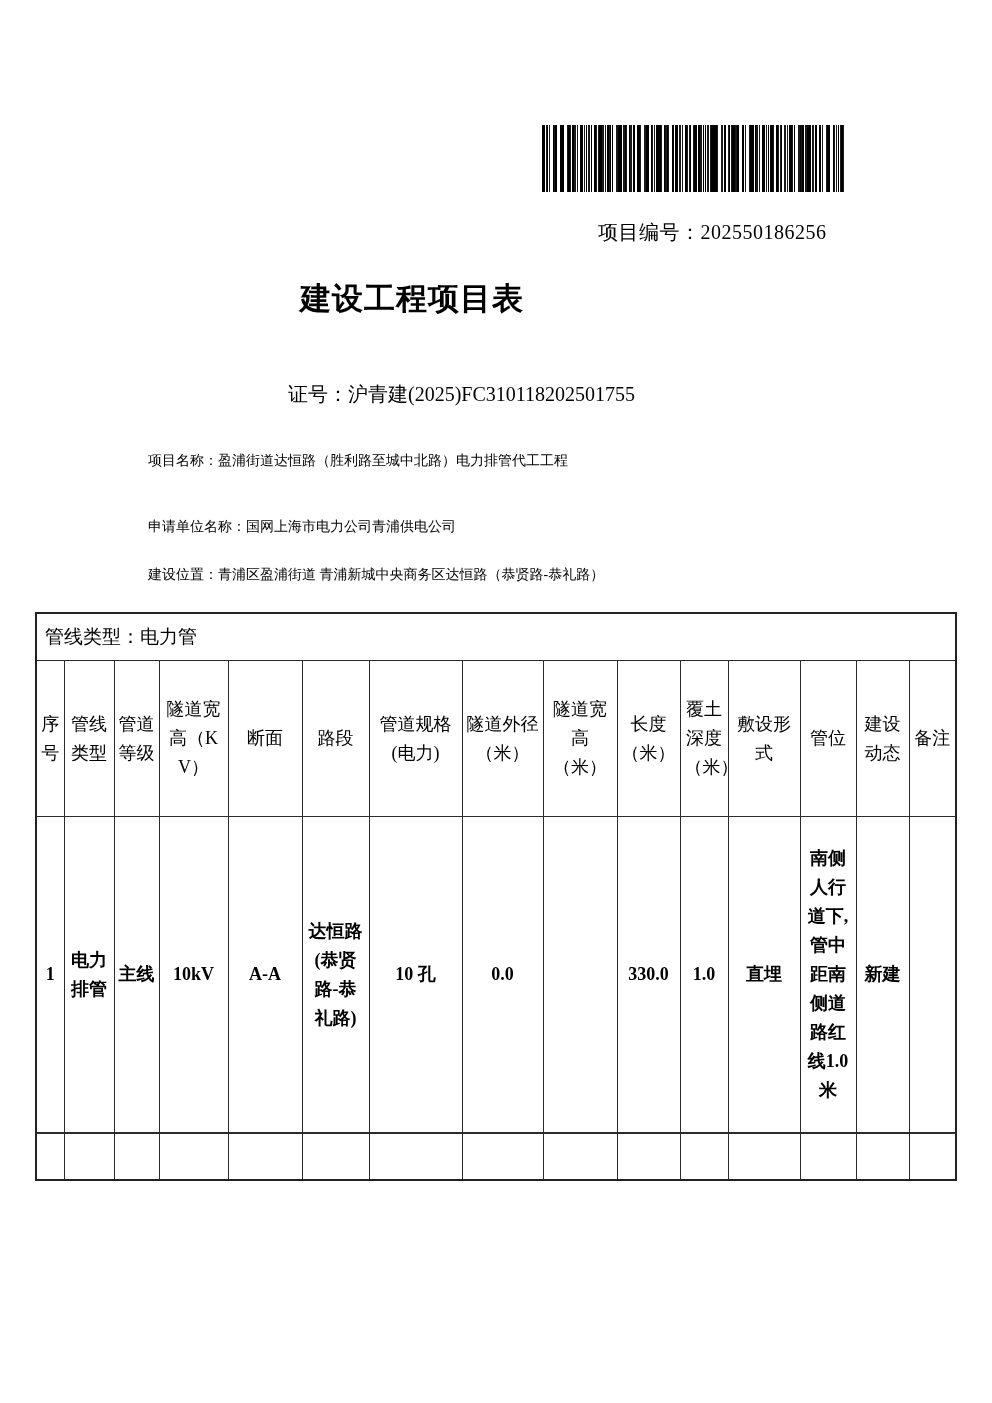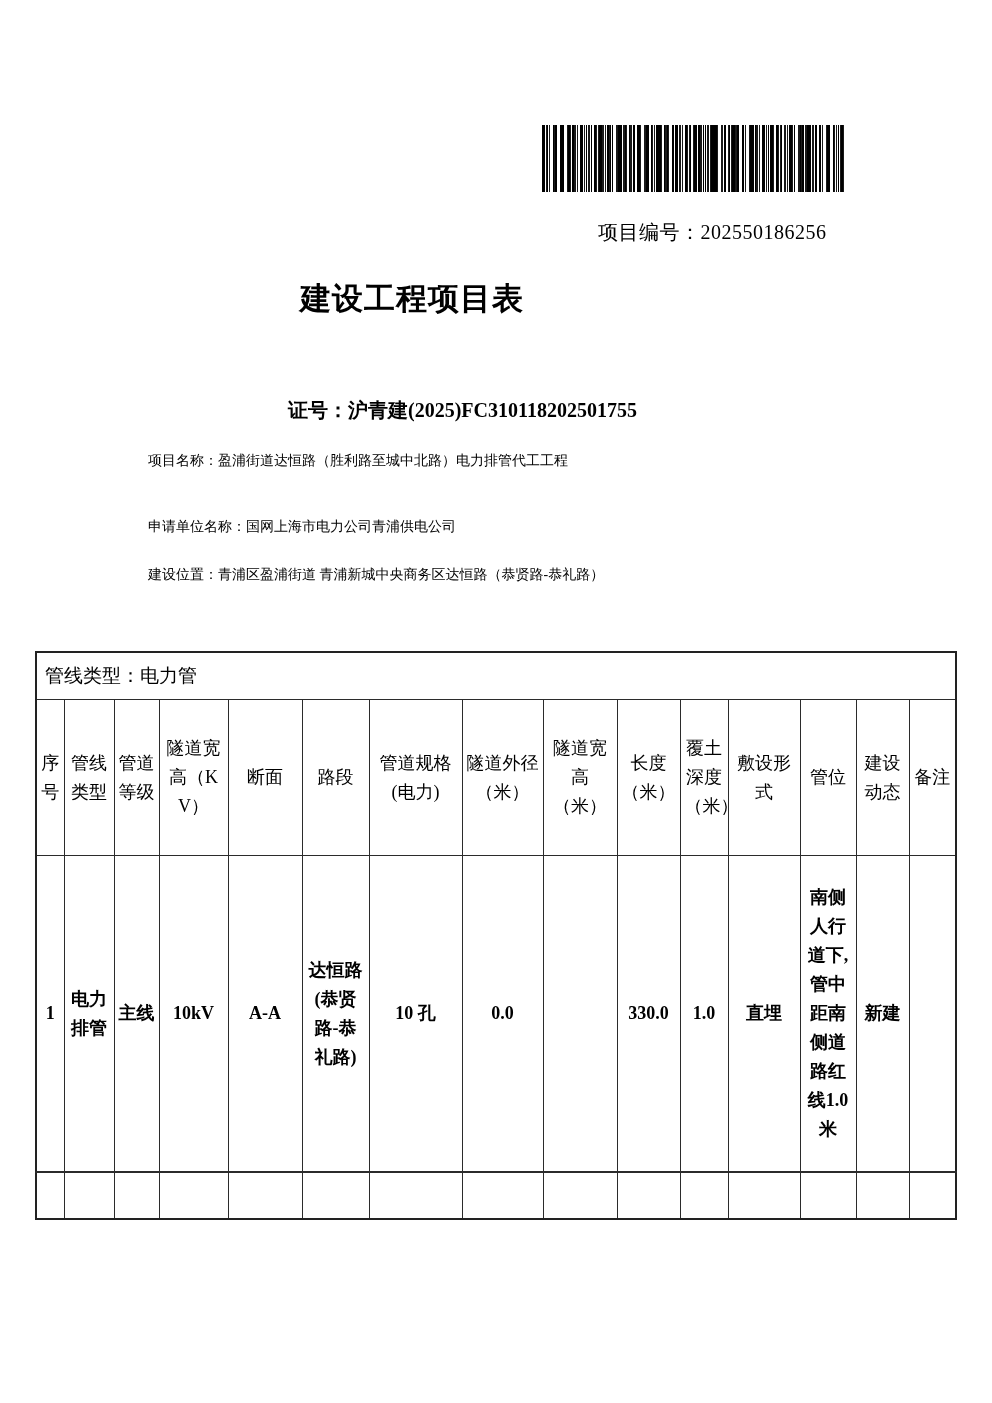--- a/index.html
+++ b/index.html
@@ -41,36 +41,35 @@
   .doc-title {
     left: 0;
     top: 278px;
     width: 824px;
     text-align: center;
     font-size: 31px;
     font-weight: bold;
     letter-spacing: 1px;
   }
 
-  .cert-line   { left: 288px; top: 397px; font-size: 20px; white-space: nowrap; font-weight: bold; }
+  .cert-line   { left: 288px; top: 381px; font-size: 20px; white-space: nowrap; }
   .info-line   { left: 148px; font-size: 14px; white-space: nowrap; }
   .line-name   { top: 452px; }
   .line-applicant { top: 518px; }
   .line-location  { top: 566px; }
 
   table.project-table {
     position: absolute;
     left: 35px;
     top: 612px;
     width: 920px;
     border-collapse: collapse;
     table-layout: fixed;
     border: 2px solid #222;
     font-size: 18px;
-    margin-top: 39px;
   }
   .project-table td, .project-table th {
     border: 1px solid #2b2b2b;
     text-align: center;
     vertical-align: middle;
     font-weight: normal;
     padding: 2px 4px;
     line-height: 29px;
     word-break: break-all;
     overflow: hidden;

